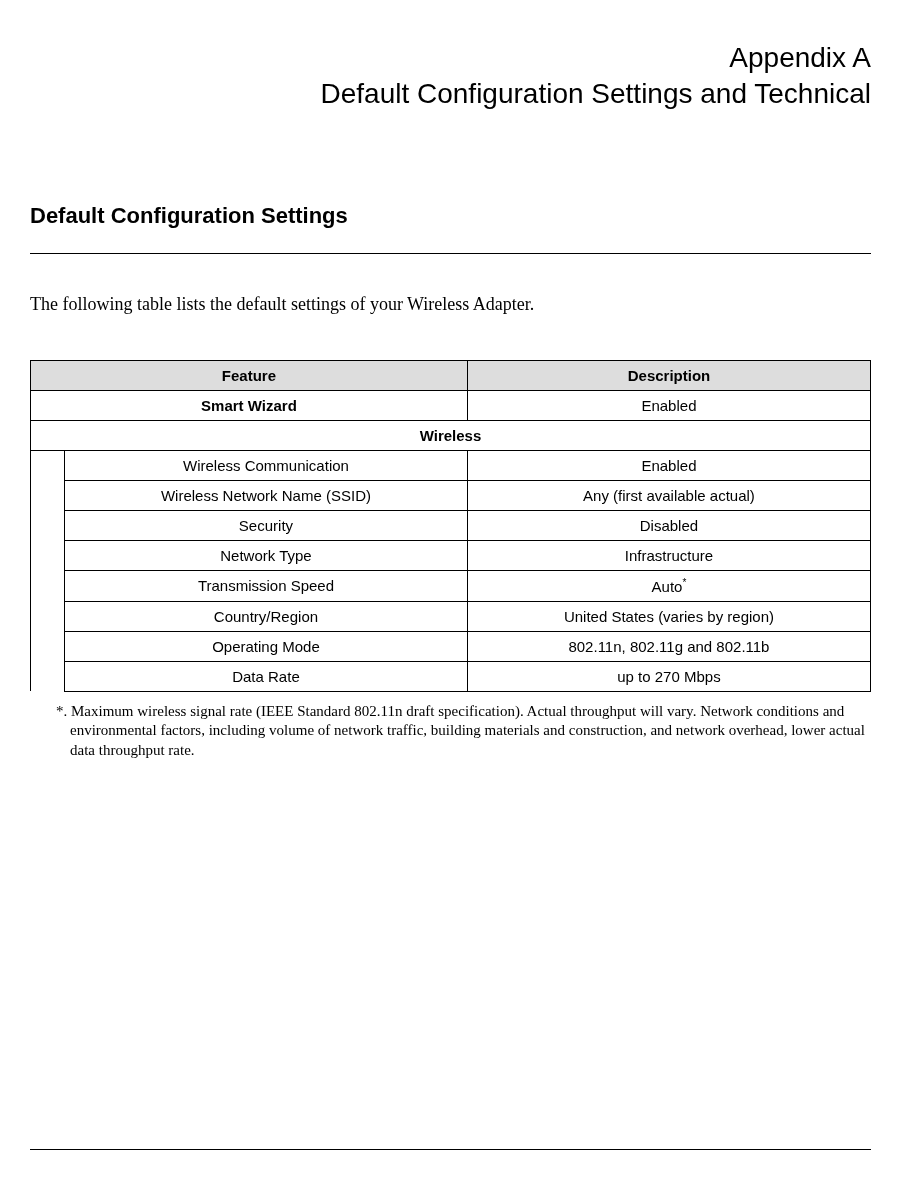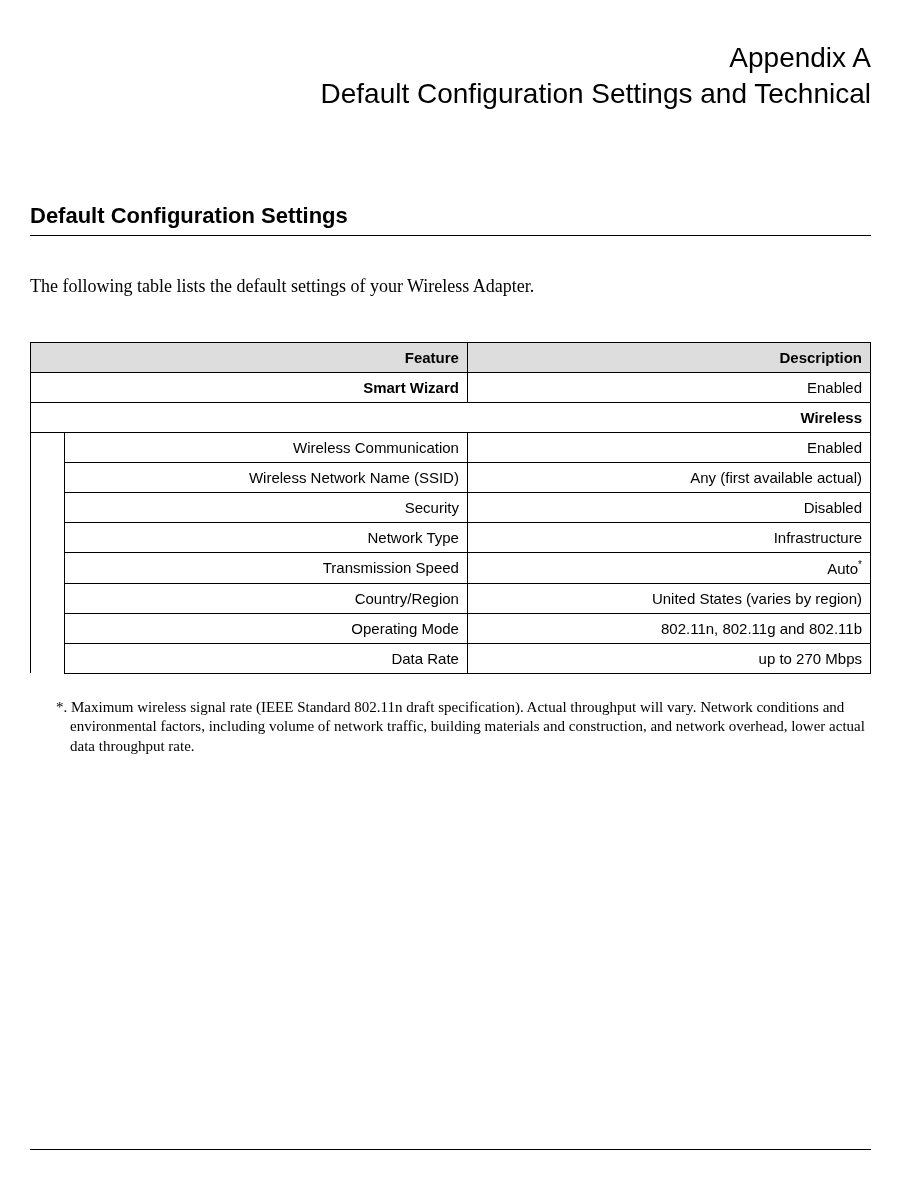--- a/index.html
+++ b/index.html
@@ -15,55 +15,55 @@
     .appendix-heading {
       text-align: right;
       font-weight: normal;
       font-size: 28px;
       line-height: 1.3;
       margin-bottom: 90px;
     }
     .section-heading {
       font-weight: bold;
       font-size: 22px;
-      padding-bottom: 6px;
+      padding-bottom: 24px;
       border-bottom: 1px solid #000;
       margin-bottom: 40px;
     }
     .intro-text {
       font-family: "Times New Roman", Times, serif;
       font-size: 18px;
       margin-bottom: 45px;
     }
     table {
       width: 100%;
       border-collapse: collapse;
       font-size: 15px;
     }
     th, td {
       border: 1px solid #000;
       padding: 6px 8px;
-      text-align: right;
+      text-align: center;
       vertical-align: middle;
     }
     th {
       background: #ddd;
       font-weight: bold;
     }
     .bold-cell { font-weight: bold; }
     .indent-col {
       width: 34px;
       border-top: none;
       border-bottom: none;
     }
     .note-marker { font-size: 10px; vertical-align: super; }
     .footnote {
       font-family: "Times New Roman", Times, serif;
       font-size: 15px;
-      margin-top: 24px;
+      margin-top: 10px;
       padding-left: 40px;
       text-indent: -14px;
       line-height: 1.3;
     }
     .footer {
       position: absolute;
       bottom: 40px;
       left: 30px;
       right: 30px;
     }

